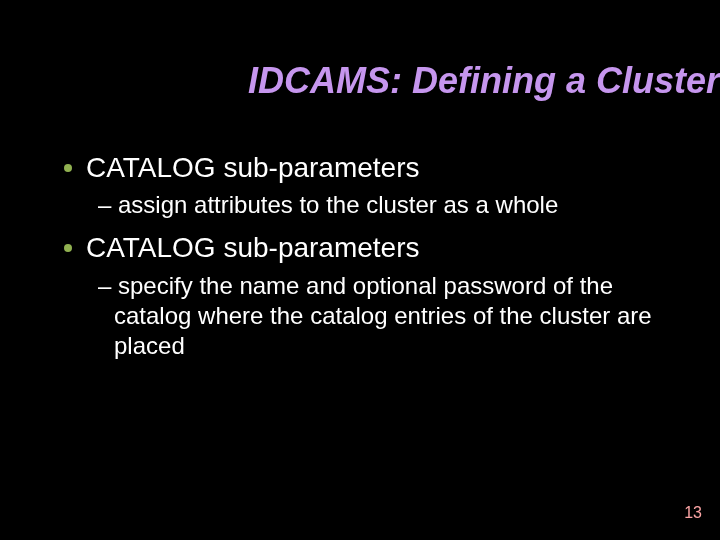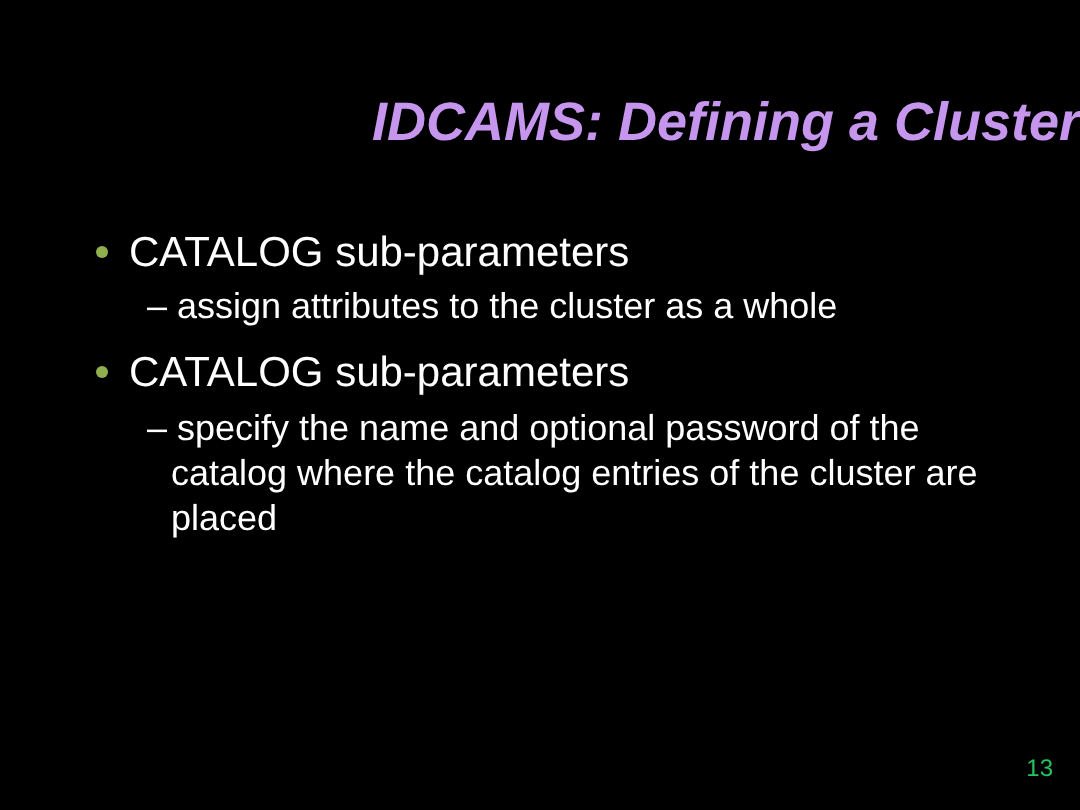--- a/index.html
+++ b/index.html
@@ -75,21 +75,21 @@
   text-indent: -16px;
   padding-left: 16px;
 }
 .l2-dash {
   display: inline;
 }
 .page-number {
   position: absolute;
   right: 18px;
   bottom: 18px;
-  color: #22c55e;
+  color: #fca5a5;
   font-size: 16px;
 }
 </style>
 </head>
 <body>
 <div class="slide">
 
   <div class="title">IDCAMS: Defining a Cluster</div>
 
   <div class="body">

